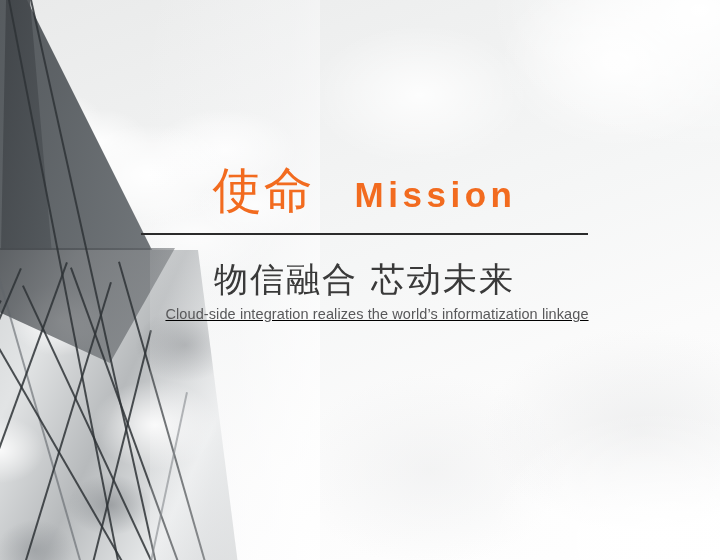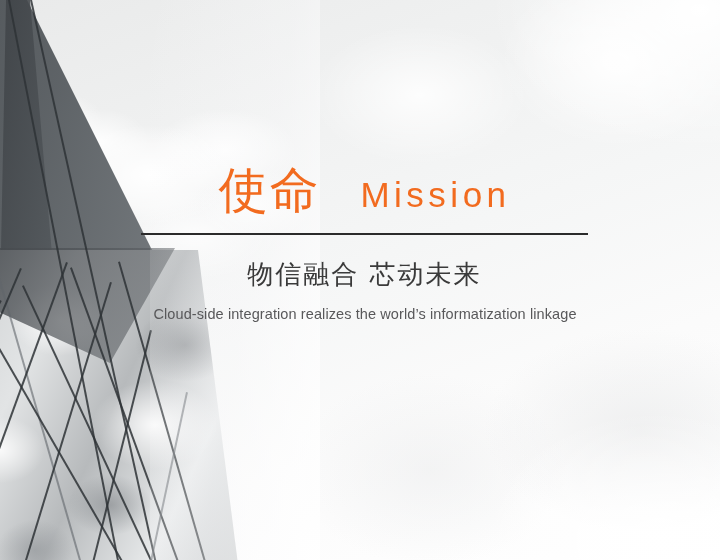--- a/index.html
+++ b/index.html
@@ -144,21 +144,21 @@
   .title-cn {
     font-size: 49px;
     font-weight: 400;
     color: #F26B1F;
     letter-spacing: 2px;
     line-height: 1;
     font-family: "DejaVu Sans", sans-serif;
   }
   .title-en {
     font-size: 35px;
-    font-weight: normal;
+    font-weight: bold;
     color: #F26B1F;
     letter-spacing: 4.5px;
     line-height: 1;
     margin-left: 40px;
     font-family: "Liberation Sans", sans-serif;
   }
 
   .divider {
     position: absolute;
     left: 141px;
@@ -167,33 +167,34 @@
     height: 2px;
     background: #2b2b2b;
   }
 
   .subtitle {
     position: absolute;
     left: 141px;
     top: 258px;
     width: 447px;
     text-align: center;
-    font-size: 26px;
+    font-size: 34px;
     color: #3a3a3a;
     letter-spacing: 2px;
     line-height: 1.25;
     font-family: "DejaVu Sans", sans-serif;
   }
 
   .body-lines {
     position: absolute;
-    left: 60px;
+    left: 72px;
     top: 303px;
     width: 610px;
     text-align: center;
+    text-decoration: underline;
   }
   .body-line {
     font-size: 14.5px;
     color: #58585a;
     letter-spacing: 0.1px;
     line-height: 22px;
     font-family: "Liberation Sans", sans-serif;
     white-space: nowrap;
   }
 </style>

